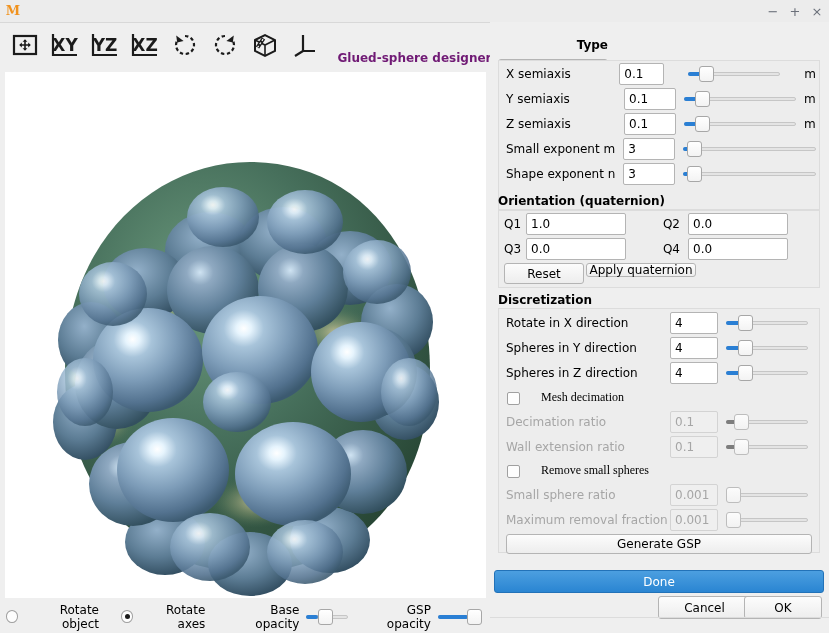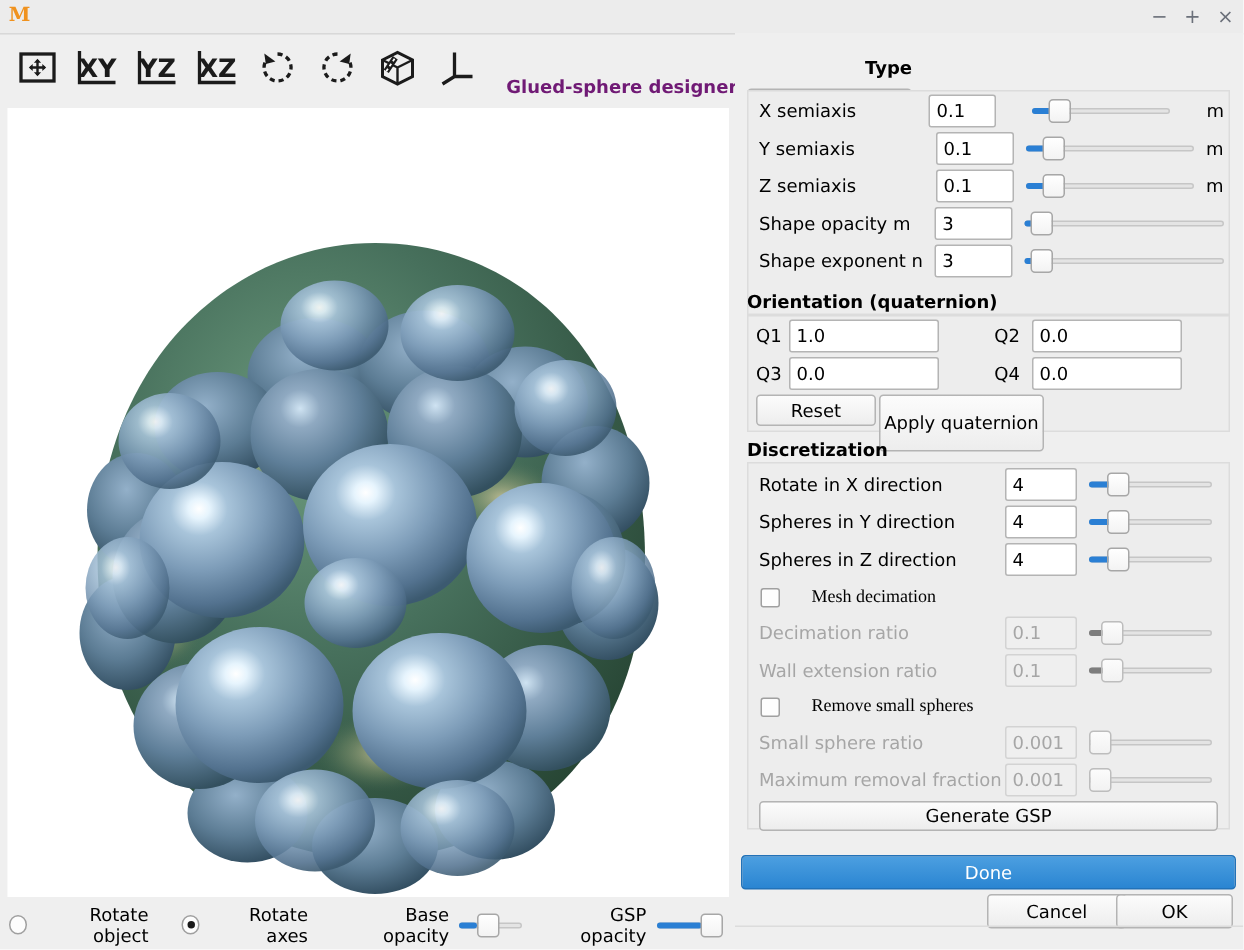--- a/index.html
+++ b/index.html
@@ -528,21 +528,21 @@
       <span class="txtfield" style="width:52px">0.1</span>
       <span class="slider" style="width:112px; margin-left:8px">
         <span class="groove"></span>
         <span class="fill" style="width:14px"></span>
         <span class="handle" style="left:11px"></span>
       </span>
       <span class="unit" style="margin-left:8px">m</span>
     </div>
 
     <div class="prow" style="left:16px; top:116px; width:310px;">
-      <span class="plabel" style="width:118px">Shape opacity m</span>
+      <span class="plabel" style="width:118px">Small exponent m</span>
       <span class="txtfield" style="width:52px">3</span>
       <span class="slider" style="width:134px; margin-left:8px">
         <span class="groove"></span>
         <span class="fill" style="width:6px"></span>
         <span class="handle" style="left:4px"></span>
       </span>
     </div>
 
     <div class="prow" style="left:16px; top:141px; width:310px;">
       <span class="plabel" style="width:118px">Shape exponent n</span>
@@ -565,21 +565,21 @@
     </div>
 
     <div class="prow" style="left:14px; top:216px;">
       <span class="plabel" style="width:22px">Q3</span>
       <span class="txtfield" style="width:100px">0.0</span>
       <span class="plabel" style="width:54px; text-align:right; padding-right:8px">Q4</span>
       <span class="txtfield" style="width:100px">0.0</span>
     </div>
 
     <div class="btn" style="position:absolute; left:14px; top:241px; width:80px; height:21px;">Reset</div>
-    <div class="btn" style="position:absolute; left:96px; top:241px; width:110px; height:38px;">Apply quaternion</div>
+    <div class="btn" style="position:absolute; left:96px; top:241px; width:110px; height:14px;">Apply quaternion</div>
 
     <div class="sec-title" style="left:8px; top:271px;">Discretization</div>
     <div class="groupbox" style="left:8px; top:286px; width:322px; height:245px;"></div>
 
     <div class="prow" style="left:16px; top:290px;">
       <span class="plabel" style="width:164px">Rotate in X direction</span>
       <span class="txtfield" style="width:48px">4</span>
       <span class="slider" style="width:82px; margin-left:8px">
         <span class="groove"></span>
         <span class="fill" style="width:15px"></span>

